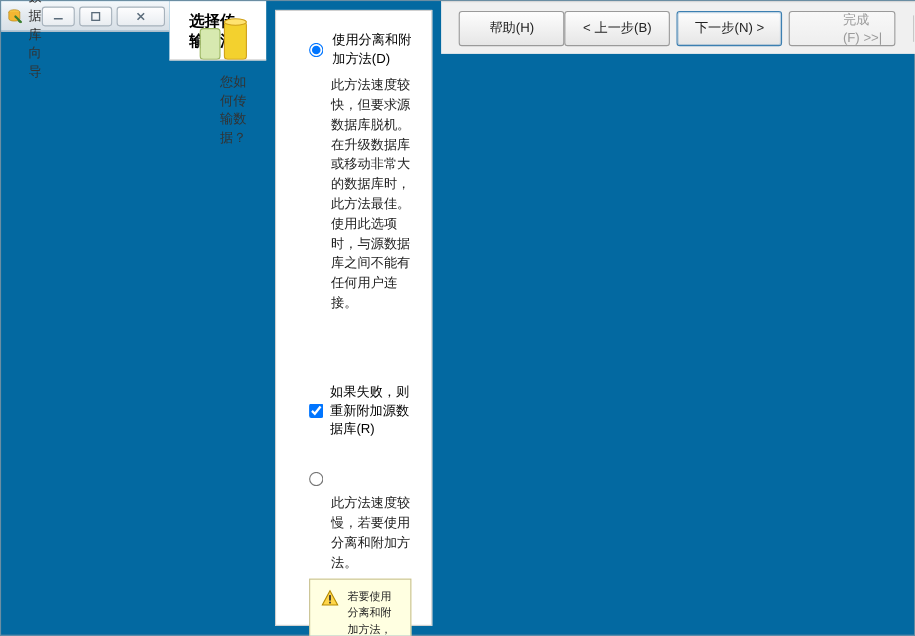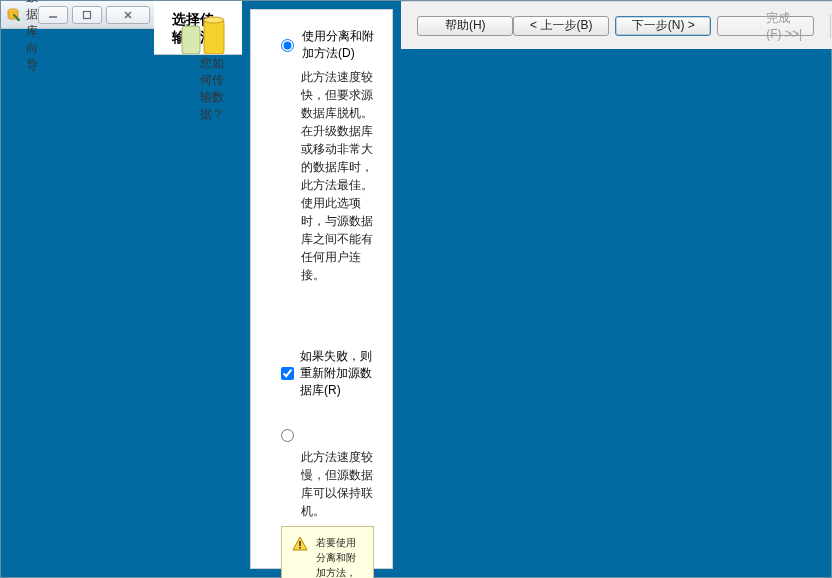--- a/index.html
+++ b/index.html
@@ -65,21 +65,21 @@
     }
     .header-title {
       font-size: 14px;
       font-weight: bold;
       color: #000;
     }
     .header-subtitle {
       font-size: 12px;
       color: #333;
       margin-left: 28px;
-      margin-top: 8px;
+      margin-top: 19px;
     }
     .header-graphic {
       position: absolute;
       right: 8px;
       bottom: 0;
       width: 58px;
       height: 40px;
     }
     .content-area {
       flex: 1;
@@ -135,21 +135,21 @@
     }
     .footer {
       height: 48px;
       border-top: 1px solid #d8d8d8;
       background: #f0f0f0;
       display: flex;
       align-items: center;
       padding: 0 16px;
     }
     .footer .btn {
-      height: 20px;
+      height: 32px;
       min-width: 96px;
       padding: 0 10px;
       border: 1px solid #9a9a9a;
       border-radius: 3px;
       background: linear-gradient(to bottom, #fdfdfd, #e6e6e6);
       font-size: 12px;
       display: inline-flex;
       align-items: center;
       justify-content: center;
       cursor: pointer;
@@ -232,21 +232,21 @@
 
     <label class="checkbox-row">
       <input type="checkbox" checked="" style="">
       <span>如果失败，则重新附加源数据库(R)</span>
     </label>
 
     <div class="option-block second-option">
       <label class="radio-row">
         <input type="radio" name="method" style="">
       </label>
-      <div class="option-desc">此方法速度较慢，但源数据库可以保持联机。</div>
+      <div class="option-desc">此方法速度较慢，若要使用分离和附加方法。</div>
     </div>
 
     <div class="spacer"></div>
 
     <div class="warning-box">
       <span class="warning-icon">
         <svg width="16" height="16" viewBox="0 0 16 16">
           <polygon points="8,1 15,14 1,14" fill="#ffd64a" stroke="#b58a00" stroke-width="1"></polygon>
           <rect x="7.2" y="5" width="1.6" height="5" fill="#333"></rect>
           <rect x="7.2" y="11" width="1.6" height="1.6" fill="#333"></rect>

